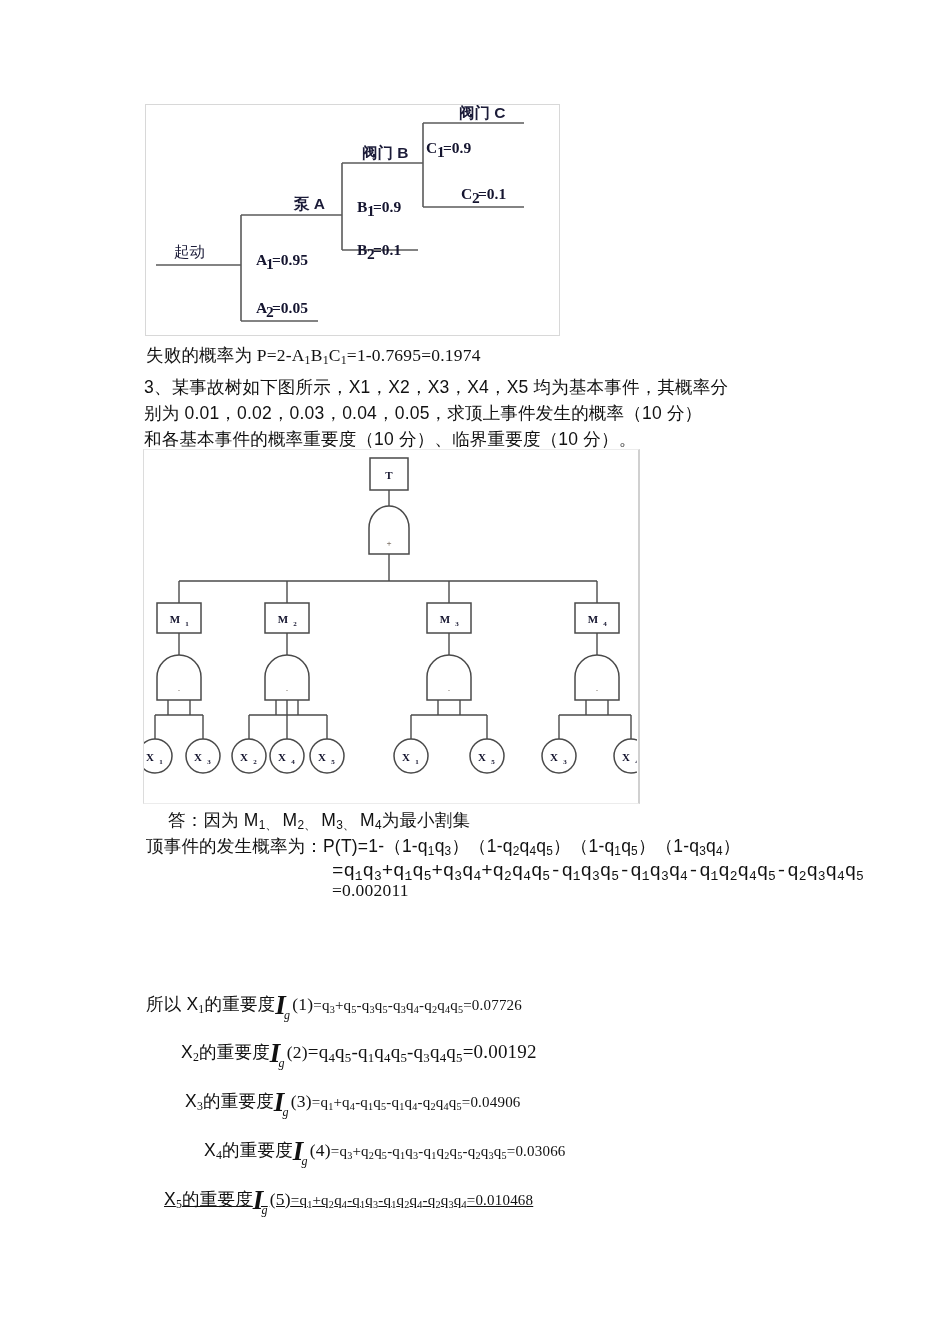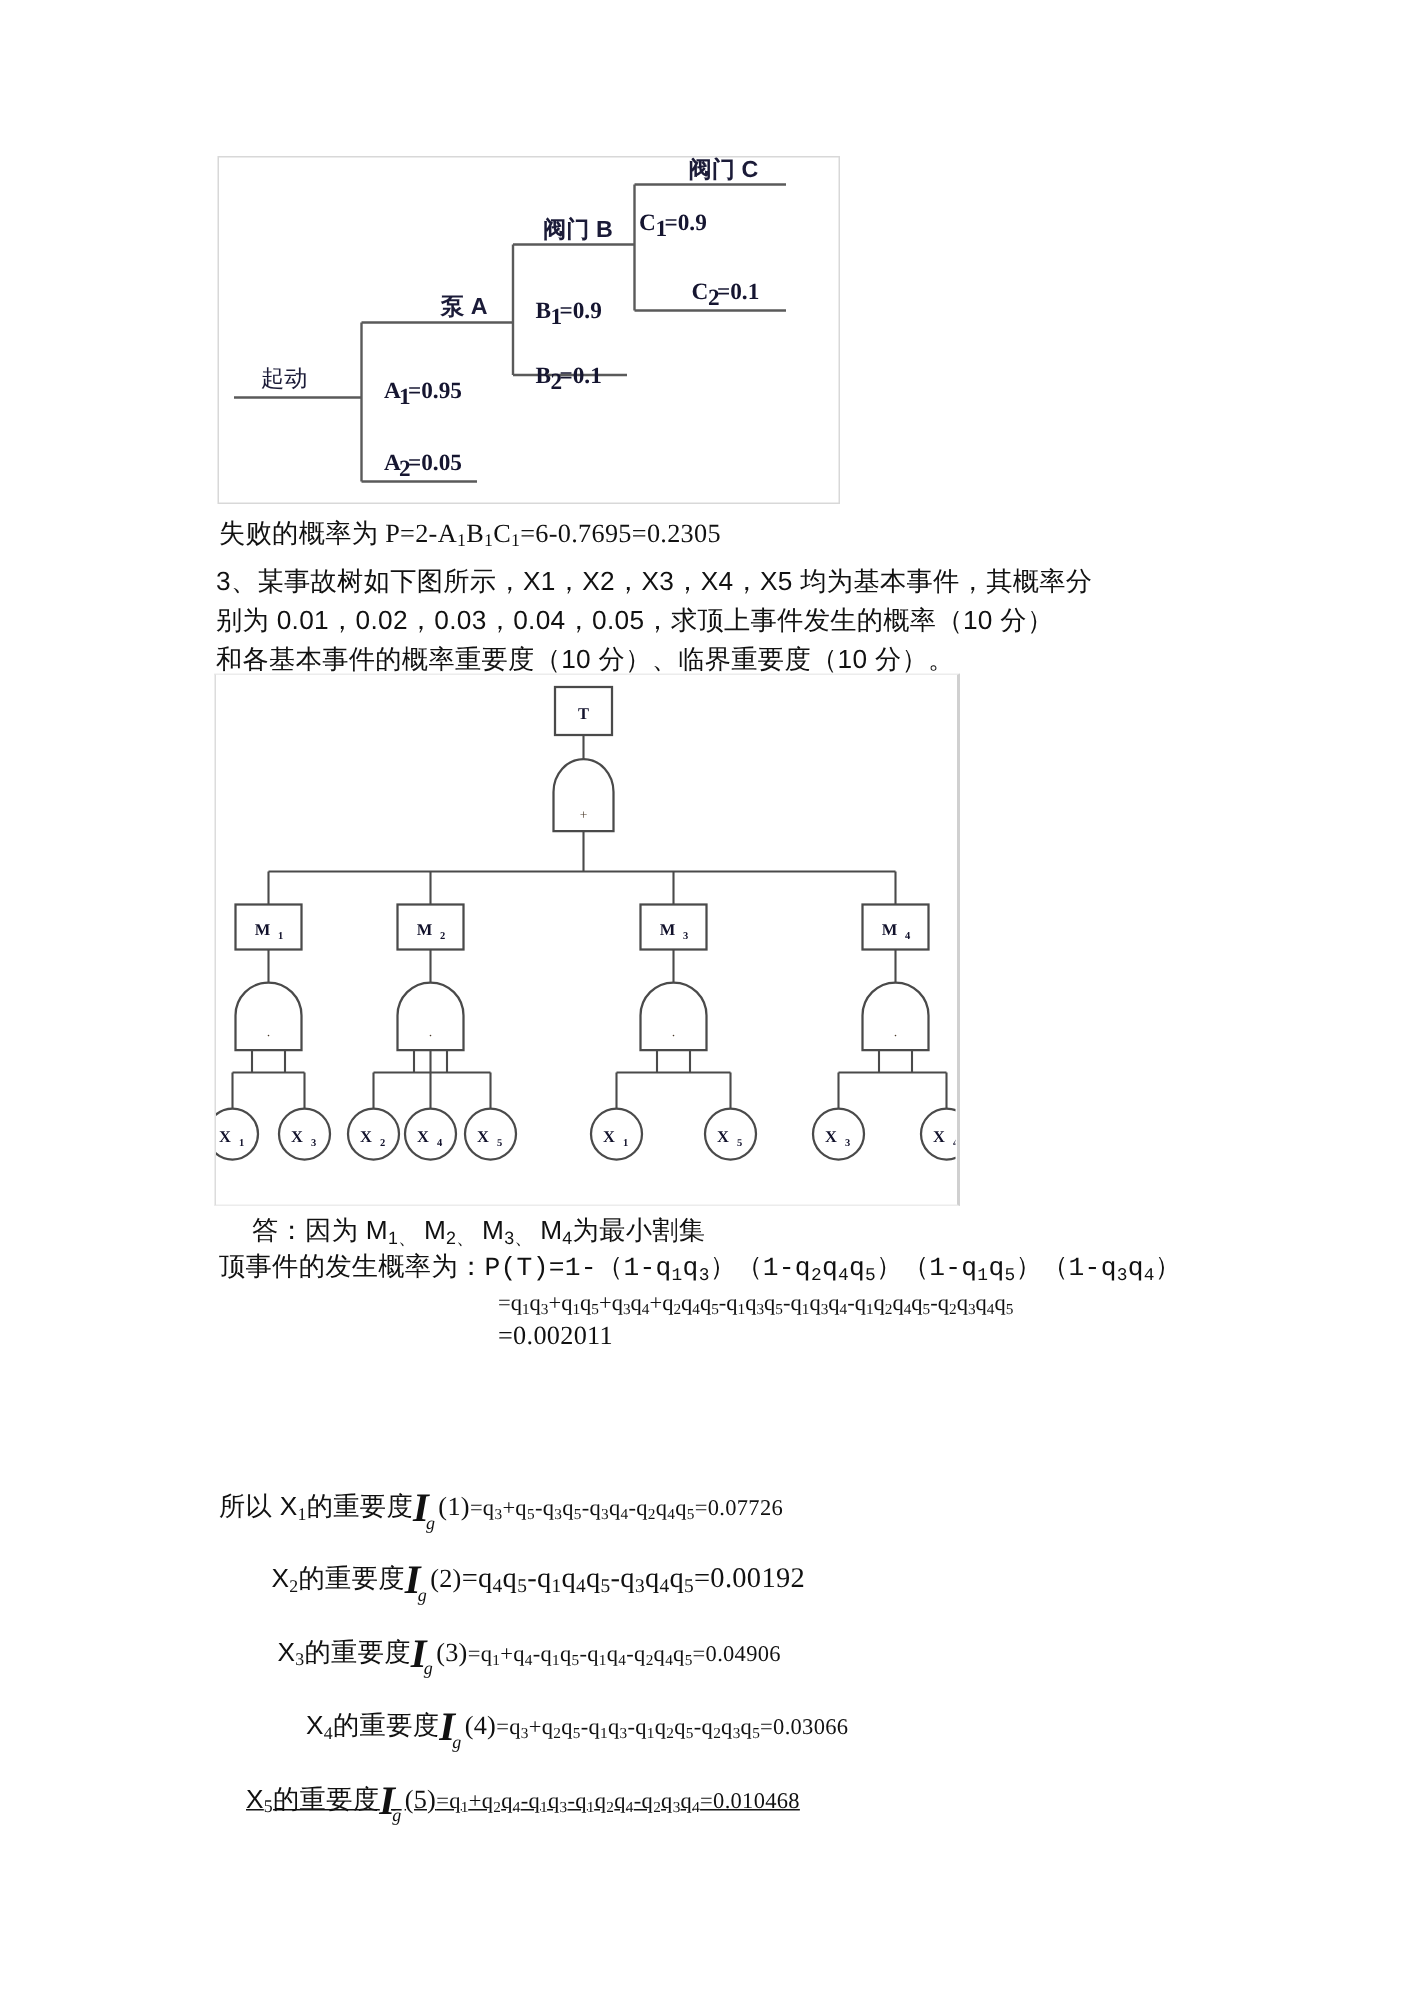--- a/index.html
+++ b/index.html
@@ -219,21 +219,21 @@
       </g>
       <g>
         <text class="et-label et-bold" x="315" y="94">C</text>
         <text class="et-label et-bold" x="326" y="98" font-size="11">2</text>
         <text class="et-label et-bold" x="332" y="94">=0.1</text>
       </g>
     </svg>
   </div>
 
   <div class="txt body-line" style="left:146px; top:345px;">
-    <span>失败的概率为 P=2-A</span><sub>1</sub><span>B</span><sub>1</sub><span>C</span><sub>1</sub><span>=6-0.7695=0.2305</span>
+    <span>失败的概率为 P=2-A</span><sub>1</sub><span>B</span><sub>1</sub><span>C</span><sub>1</sub><span>=1-0.7695=0.1974</span>
   </div>
 
   <div class="txt body-line" style="left:144px; top:377px; font-family:'Liberation Sans','DejaVu Sans',sans-serif;">3、某事故树如下图所示，X1，X2，X3，X4，X5 均为基本事件，其概率分</div>
   <div class="txt body-line" style="left:144px; top:403px; font-family:'Liberation Sans','DejaVu Sans',sans-serif;">别为 0.01，0.02，0.03，0.04，0.05，求顶上事件发生的概率（10 分）</div>
   <div class="txt body-line" style="left:144px; top:429px; font-family:'Liberation Sans','DejaVu Sans',sans-serif;">和各基本事件的概率重要度（10 分）、临界重要度（10 分）。</div>
 
   <div id="fault-tree">
     <svg width="493" height="352" viewBox="0 0 493 352" xmlns="http://www.w3.org/2000/svg">
 
       <rect class="ft-shape" x="226" y="8" width="38" height="32"></rect>
@@ -362,25 +362,25 @@
         <text class="ft-text" x="482" y="311">X</text>
         <text class="ft-text ft-text-small" x="493" y="314">4</text>
       </g>
     </svg>
   </div>
 
   <div class="txt body-line" style="left:168px; top:810px; font-family:'Liberation Sans','DejaVu Sans',sans-serif;">
     <span>答：因为 M</span><sub>1、</sub><span> M</span><sub>2、</sub><span> M</span><sub>3、</sub><span> M</span><sub>4</sub><span>为最小割集</span>
   </div>
 
-  <div class="txt body-line" style="left:146px; top:836px; font-family:Liberation Mono, monospace;">
+  <div class="txt body-line" style="left:146px; top:836px; font-family:Liberation Sans, sans-serif;">
     <span>顶事件的发生概率为：P(T)=1-（1-q</span><sub>1</sub><span>q</span><sub>3</sub><span>）（1-q</span><sub>2</sub><span>q</span><sub>4</sub><span>q</span><sub>5</sub><span>）（1-q</span><sub>1</sub><span>q</span><sub>5</sub><span>）（1-q</span><sub>3</sub><span>q</span><sub>4</sub><span>）</span>
   </div>
 
-  <div class="txt" style="left:332px; top:860px; font-size:15px;">
+  <div class="txt" style="left:332px; top:860px; font-size:19px;font-family:Liberation Mono, monospace;">
     <span>=q</span><sub>1</sub><span>q</span><sub>3</sub><span>+q</span><sub>1</sub><span>q</span><sub>5</sub><span>+q</span><sub>3</sub><span>q</span><sub>4</sub><span>+q</span><sub>2</sub><span>q</span><sub>4</sub><span>q</span><sub>5</sub><span>-q</span><sub>1</sub><span>q</span><sub>3</sub><span>q</span><sub>5</sub><span>-q</span><sub>1</sub><span>q</span><sub>3</sub><span>q</span><sub>4</sub><span>-q</span><sub>1</sub><span>q</span><sub>2</sub><span>q</span><sub>4</sub><span>q</span><sub>5</sub><span>-q</span><sub>2</sub><span>q</span><sub>3</sub><span>q</span><sub>4</sub><span>q</span><sub>5</sub>
   </div>
 
   <div class="txt body-line" style="left:332px; top:880px;">=0.002011</div>
 
 
   <div class="txt body-line" style="left:146px; top:985px;">
     <span style="font-family:'Liberation Sans','DejaVu Sans',sans-serif;">所以 X</span><sub>1</sub><span style="font-family:'Liberation Sans','DejaVu Sans',sans-serif;">的重要度</span><span class="ital-I">I</span><span class="sub-g">g</span><span>(1)</span><span style="font-size:15px;">=q<sub>3</sub>+q<sub>5</sub>-q<sub>3</sub>q<sub>5</sub>-q<sub>3</sub>q<sub>4</sub>-q<sub>2</sub>q<sub>4</sub>q<sub>5</sub>=0.07726</span>
   </div>
 

